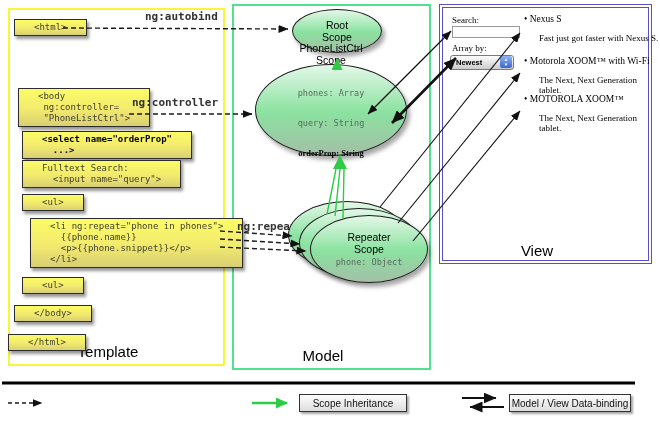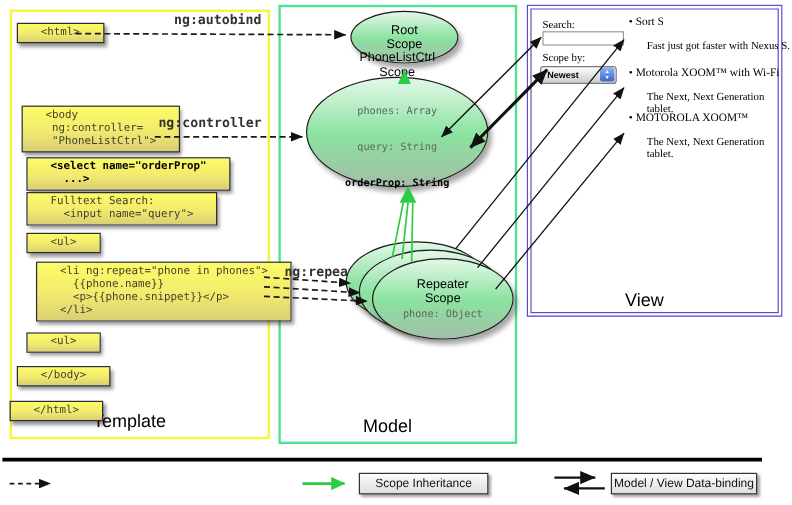--- a/index.html
+++ b/index.html
@@ -20,21 +20,21 @@
   .edge-label{position:absolute;font-family:"DejaVu Sans Mono",monospace;font-weight:bold;
               font-size:11px;color:#333;white-space:pre;}
   .ellipse{position:absolute;border:1.5px solid #1c1c1c;border-radius:50%;
            background:linear-gradient(180deg,#e3f8e8 0%,#8be2a0 52%,#a3bfa7 100%);
            box-shadow:3px 4px 4px rgba(0,0,0,.35);
            display:flex;flex-direction:column;align-items:center;justify-content:center;
            text-align:center;box-sizing:border-box;}
   .ellipse .etitle{font-size:10.5px;line-height:12px;color:#000;white-space:pre;}
   .props{font-family:"DejaVu Sans Mono",monospace;font-size:8.5px;line-height:10px;
          color:#5a6a5e;margin-top:2px;white-space:pre;}
-  .props .bold-prop{color:#000;font-weight:bold;}
+  .props .bold-prop{color:#000;font-weight:bold;font-family:Liberation Serif, serif;}
   .serif{font-family:"Liberation Serif",serif;color:#000;}
   .view-label{position:absolute;font-size:9px;}
   .search-input{position:absolute;left:452px;top:26px;width:68px;height:12px;
                 border:1px solid #9a9a9a;background:#fff;box-sizing:border-box;}
   .sort-select{position:absolute;left:450px;top:55px;width:64px;height:15px;
                border:1px solid #7a7a7a;border-radius:3px;box-sizing:border-box;
                background:linear-gradient(#fefefe,#cccccc);
                font-size:7.5px;font-weight:bold;display:flex;align-items:center;
                padding-left:5px;color:#000;}
   .stepper{position:absolute;right:1px;top:0px;width:12px;height:12px;border-radius:2px;
@@ -104,27 +104,27 @@
   <div class="ellipse" style="left:288px;top:201px;width:118px;height:68px"></div>
   <div class="ellipse" style="left:299px;top:208px;width:120px;height:70px"></div>
   <div class="ellipse" style="left:310px;top:215px;width:118px;height:68px">
     <div class="etitle">Repeater
 Scope</div>
     <div class="props">phone: Object</div>
   </div>
 
   <div class="view-label serif" style="left:452px;top:15px">Search:</div>
   <input class="search-input" style="">
-  <div class="view-label serif" style="left:452px;top:43px">Scope by:</div>
+  <div class="view-label serif" style="left:452px;top:43px">Array by:</div>
   <div class="sort-select">
     <span>Newest</span>
     <span class="stepper"></span>
   </div>
 
-  <div class="view-item-title serif" style="left:524px;top:14px">Sort S</div>
+  <div class="view-item-title serif" style="left:524px;top:14px">Nexus S</div>
   <div class="view-item-desc serif" style="left:539px;top:33px">Fast just got faster with Nexus S.</div>
   <div class="view-item-title serif" style="left:524px;top:56px">Motorola XOOM™  with Wi-Fi</div>
   <div class="view-item-desc serif" style="left:539px;top:75px">The Next, Next Generation tablet.</div>
   <div class="view-item-title serif" style="left:524px;top:94px">MOTOROLA XOOM™</div>
   <div class="view-item-desc serif" style="left:539px;top:113px">The Next, Next Generation tablet.</div>
 
   <div class="legend-box" style="left:299px;top:394px;width:108px">Scope Inheritance</div>
   <div class="legend-box" style="left:509px;top:394px;width:122px">Model / View Data-binding</div>
 
   <svg class="overlay" width="660" height="421" viewBox="0 0 660 421">

